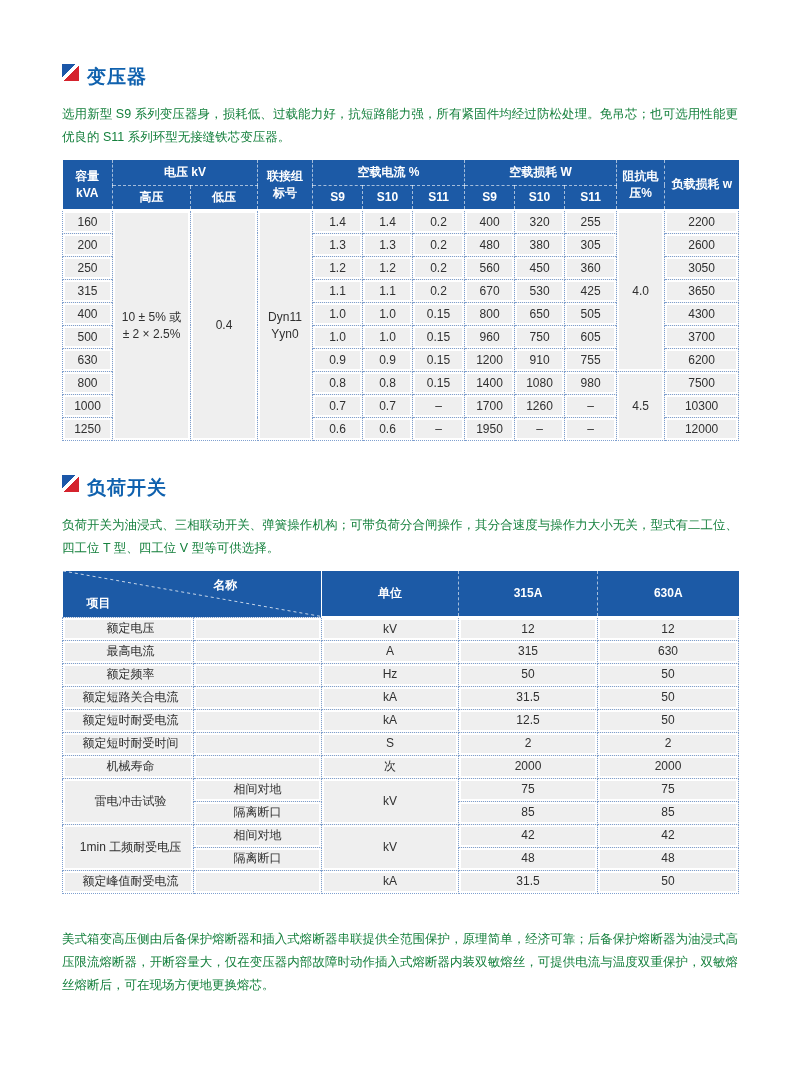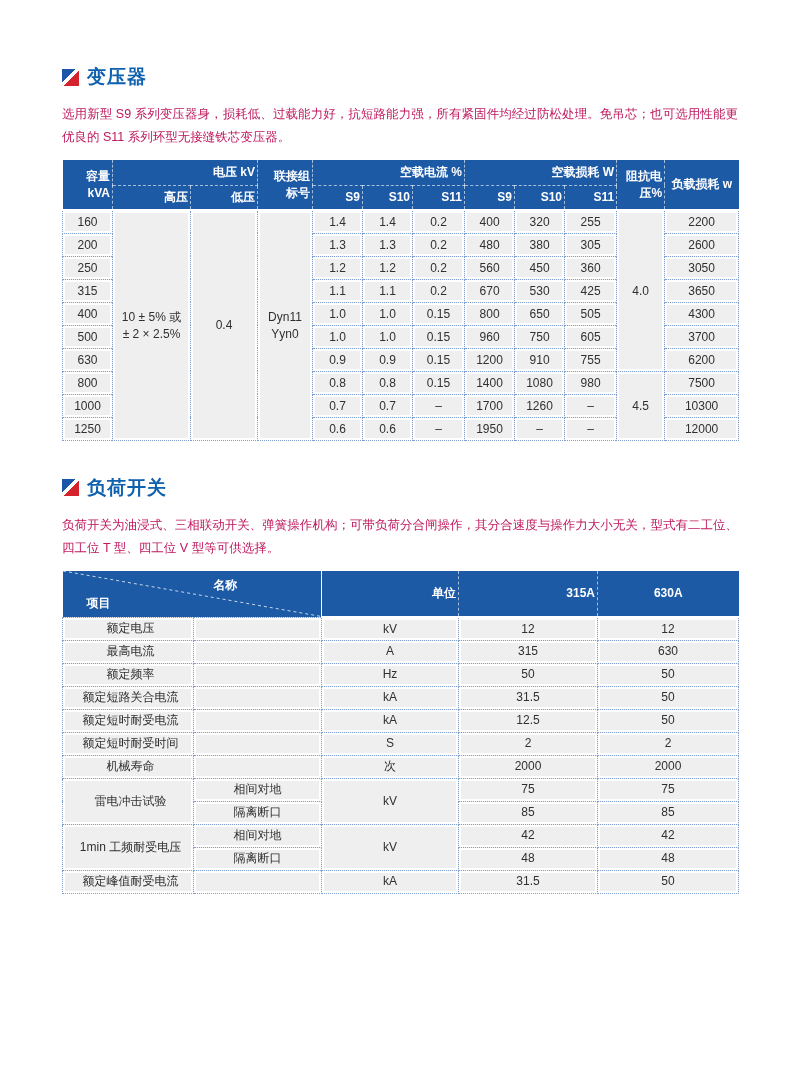--- a/index.html
+++ b/index.html
@@ -5,40 +5,40 @@
   * { margin:0; padding:0; box-sizing:border-box; }
   html,body { background:#ffffff; }
   body {
     width:800px; height:1088px;
     font-family:"Liberation Sans","DejaVu Sans",sans-serif;
     color:#333;
   }
   .page { position:relative; width:800px; height:1088px; background:#fff; padding:64px 62px 20px 62px; }
 
   .sec { margin-bottom:34px; }
-  .sec-title { display:flex; align-items:center; gap:8px; margin-bottom:13px; }
+  .sec-title { display:flex; align-items:flex-start; gap:8px; margin-bottom:13px; }
   .flag-icon {
     width:17px; height:17px; flex:0 0 17px;
     background:linear-gradient(135deg,#1b57a8 0%,#1b57a8 41%,#ffffff 41%,#ffffff 53%,#d5232d 53%,#d5232d 100%);
   }
   .sec-title-text { color:#0f61ae; font-size:19px; font-weight:bold; letter-spacing:1px; }
   .sec-desc {
-    font-size:12.5px; color:#be185d; line-height:1.85;
+    font-size:12.5px; color:#15803d; line-height:1.85;
     text-align:justify; margin-bottom:11px; width:676px;
   }
 
   table.tbl { border-collapse:collapse; table-layout:fixed; width:676px; }
 
   
   .tbl thead th {
     background:#1c5aa6; color:#fff; font-size:12px; font-weight:bold;
     text-align:center; vertical-align:middle; padding:3px 2px; line-height:1.4;
     border:none;
   }
-  .tbl thead th.b-r { border-right:1px dashed rgba(255,255,255,.6);text-align:right; }
+  .tbl thead th.b-r { border-right:1px dashed rgba(255,255,255,.6); }
   .tbl thead th.b-b { border-bottom:1px dashed rgba(255,255,255,.6); }
   .tbl thead th.b-w { border-bottom:2px solid #ffffff; }
 
   
   .tbl tbody td {
     background:#efefef;
     border:1px dotted #7fa0cf;
     box-shadow:inset 0 0 0 2px #ffffff;
     font-size:12px; color:#303030;
     text-align:center; vertical-align:middle;
@@ -322,15 +322,16 @@
             <td></td>
             <td>kA</td>
             <td>31.5</td>
             <td>50</td>
           </tr>
         </tbody>
       </table>
   </section>
 
   <section class="sec">
+    <p class="sec-desc">美式箱变高压侧由后备保护熔断器和插入式熔断器串联提供全范围保护，原理简单，经济可靠；后备保护熔断器为油浸式高压限流熔断器，开断容量大，仅在变压器内部故障时动作插入式熔断器内装双敏熔丝，可提供电流与温度双重保护，双敏熔丝熔断后，可在现场方便地更换熔芯。</p>
   </section>
 
 </div>
 
 </body></html>

